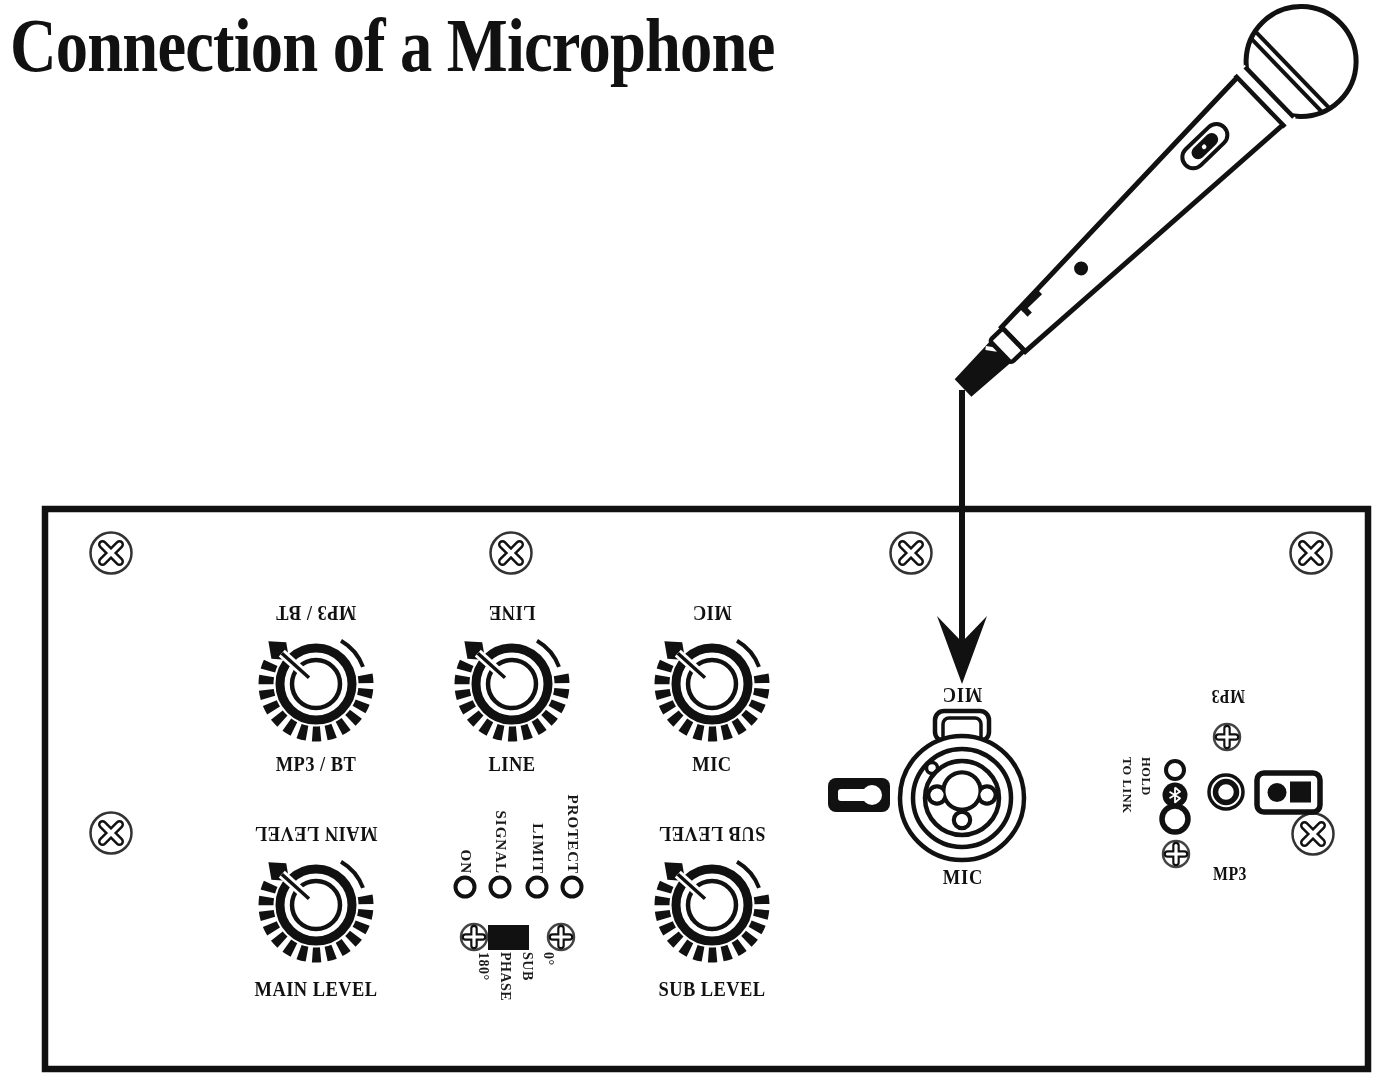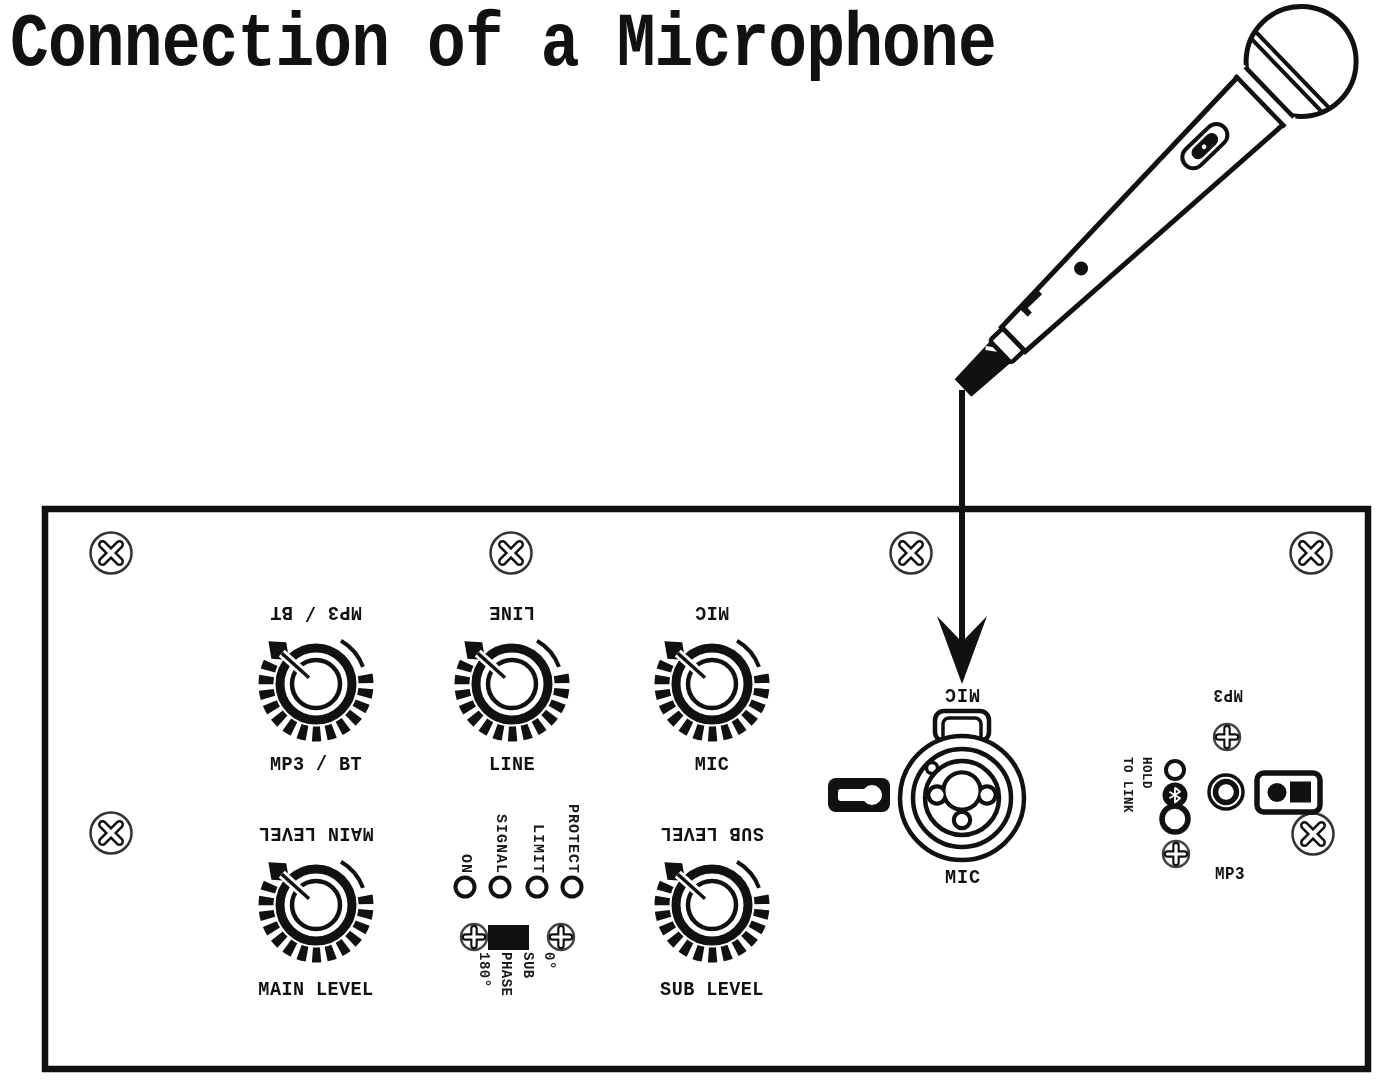--- a/index.html
+++ b/index.html
@@ -1,18 +1,18 @@
 <!DOCTYPE html>
 <html><head>
 <meta charset="utf-8">
 <style>
   html,body{margin:0;padding:0;background:#fff;}
   #stage{
     position:relative;width:1395px;height:1082px;background:#fff;overflow:hidden;
-    font-family:Liberation Mono, monospace;color:#111;
+    font-family:Liberation Serif, serif;color:#111;
   }
   #main-art{position:absolute;left:0;top:0;width:1395px;height:1082px;}
   .title{
     position:absolute;left:10px;top:2px;font-size:76px;font-weight:700;letter-spacing:-1px;
     transform:scaleX(.85);transform-origin:left top;white-space:nowrap;
   }
   .lbl{
     position:absolute;font-weight:700;white-space:nowrap;color:#111;
   }
   .lbl.center{transform:translate(-50%,-50%) scaleX(.88);}

